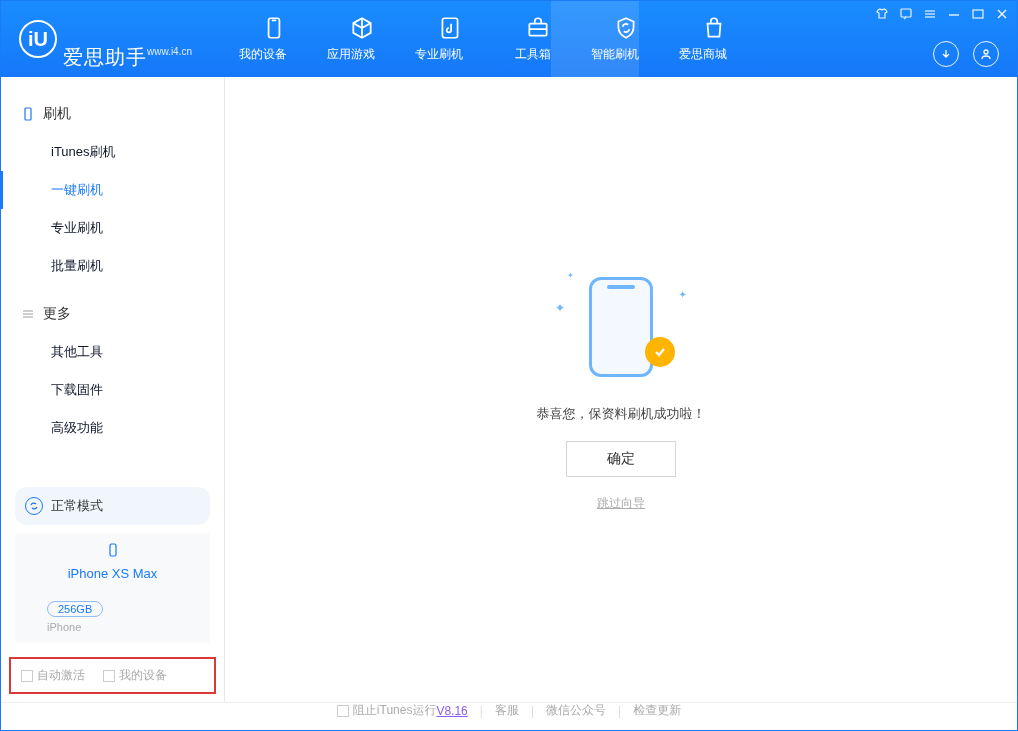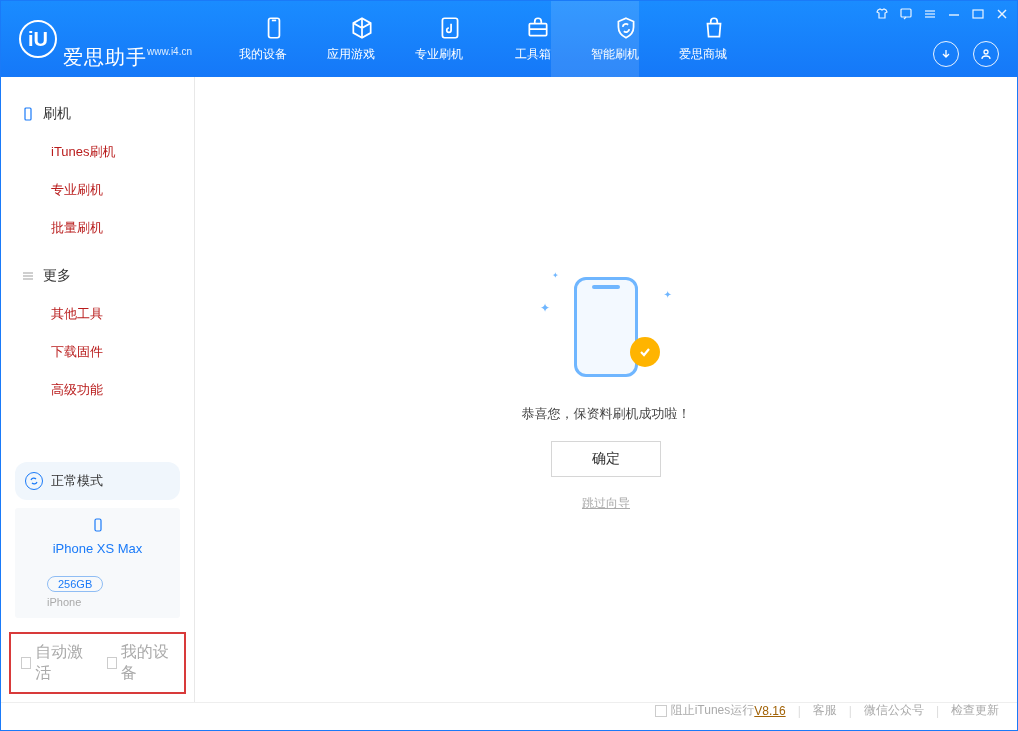--- a/index.html
+++ b/index.html
@@ -17,60 +17,60 @@
 .nav-item.active { background: rgba(255,255,255,.12); }
 .nav-icon { width: 26px; height: 26px; display: flex; align-items: center; justify-content: center; }
 .nav-icon svg { width: 100%; height: 100%; }
 .header-right { position: absolute; right: 8px; top: 6px; display: flex; gap: 10px; align-items: center; }
 .header-right .ico { width: 14px; height: 14px; opacity: .9; cursor: pointer; display:flex; align-items:center; justify-content:center; }
 .header-actions { position: absolute; right: 18px; bottom: 10px; display: flex; gap: 14px; }
 .circ-btn { width: 26px; height: 26px; border: 1.5px solid rgba(255,255,255,.9); border-radius: 50%; display: flex; align-items: center; justify-content: center; cursor: pointer; }
 
 
 .bodywrap { display: flex; height: calc(100% - 76px - 28px); }
-.sidebar { width: 194px; border-right: 1px solid #e8e8e8; display: flex; flex-direction: column; background: #fff; }
+.sidebar { width: 224px; border-right: 1px solid #e8e8e8; display: flex; flex-direction: column; background: #fff; }
 .side-scroll { flex: 1; overflow-y: auto; padding-top: 18px; }
 .side-section-title { display: flex; align-items: center; padding: 10px 20px; color: #333; font-size: 14px; font-weight: 500; gap: 8px; }
 .side-section-title .mini { width: 14px; height: 14px; display:flex; align-items:center; justify-content:center; }
-.side-item { padding: 10px 4px 10px 50px; font-size: 13px; color: #b91c1c; cursor: pointer; position:relative; }
+.side-item { padding: 10px 4px 10px 50px; font-size: 13px; color: #0f172a; cursor: pointer; position:relative; }
 .side-item.active { color: #1a7af8; }
 .side-item.active::before { content:""; position:absolute; left:0; top:0; bottom:0; width:2px; background:#1a7af8; }
 .side-spacer { height: 10px; }
 
 .side-bottom { padding: 0 14px 14px; }
 .mode-card { background: #f0f6fc; border-radius: 12px; padding: 10px 10px; display: flex; align-items: center; gap: 8px; font-size: 13px; color: #333; margin-bottom: 8px; }
 .mode-dot { width: 18px; height: 18px; border-radius: 50%; border: 1px solid #1a7af8; display: flex; align-items: center; justify-content: center; }
 .dev-card { background: #f7f9fb; border-radius: 3px; padding: 10px 10px; }
 .dev-card .dtop { display:flex; align-items:center; gap:6px; color:#1a7af8; font-size:13px; font-weight:500;flex-direction:column; }
 .dev-card .pill { display:inline-block; margin-top:20px; margin-left:22px; padding:1px 10px; border:1px solid #8fbdf4; border-radius:10px; font-size:11px; color:#1a7af8; }
 .dev-card .sub { margin-left:22px; margin-top:4px; font-size:11px; color:#aaa; }
 
-.opts-highlight { border: 2px solid #d83a3a; margin: 0 8px 8px; padding: 8px 10px; display:flex; gap:18px; font-size:16px; color:#aaa; }
+.opts-highlight { border: 2px solid #d83a3a; margin: 0 8px 8px; padding: 8px 10px; display:flex; gap:18px; font-size:12px; color:#aaa; }
 .chk { display:flex; align-items:center; gap:4px; }
 .chk .box { width:12px; height:12px; border:1px solid #ccc; }
 
 
 .main { flex:1; position:relative; display:flex; align-items:center; justify-content:center; flex-direction:column; gap:18px; }
 .phone-wrap { position:relative; width: 120px; height: 120px; display:flex; align-items:center; justify-content:center; }
 .phone { width: 64px; height: 100px; border: 3px solid #6fb6ff; border-radius: 12px; position:relative; background:#f3f9ff; }
 .phone::before { content:""; position:absolute; top:5px; left:50%; transform:translateX(-50%); width:28px; height:4px; background:#6fb6ff; border-radius:3px; }
 .badge-ok { position:absolute; right:6px; bottom:20px; width:30px; height:30px; background:#ffb400; border-radius:50%; display:flex; align-items:center; justify-content:center; }
 .spark { position:absolute; color:#6fb6ff; }
 .spark.s1 { left:-6px; top:34px; font-size:12px; }
 .spark.s2 { right:-6px; top:22px; font-size:10px; }
 .spark.s3 { left:6px; top:4px; font-size:8px; }
 .msg { font-size:13px; color:#444; }
 .okbtn { border:1px solid #d6d6d6; background:#fff; padding:8px 40px; font-size:14px; cursor:pointer; color:#333;font-family:Liberation Mono, monospace; }
 .loglink { font-size:12px; color:#aaa; text-decoration:underline; cursor:pointer; }
 
 
-.footer { height:16px; border-top:1px solid #eee; display:flex; align-items:center; padding:0 18px; font-size:12px; color:#aaa; justify-content:flex-end; }
+.footer { height:16px; border-top:1px solid #eee; display:flex; align-items:center; padding:0 18px; font-size:12px; color:#aaa; justify-content:center; }
 .footer .left { display:flex; align-items:center; gap:4px; }
 .footer .right { display:flex; align-items:center; gap:12px; }
-.footer .ver { color:#a16207;text-decoration:underline; }
+.footer .ver { color:#8b5cf6;text-decoration:underline; }
 .footer .sep { color:#ddd; }
 </style>
 </head>
 <body>
 
 <div class="header">
   <div class="logo-block">
     <div class="logo-circle">iU</div>
     <div class="logo-text">
       <span class="big">爱思助手</span>
@@ -189,20 +189,21 @@
     <div class="side-scroll">
       <div class="side-section-title">
         <span class="mini">
             <svg viewBox="0 0 14 14" fill="none" stroke="#1a7af8" stroke-width="1.2">
               <rect x="4" y="1" width="6" height="12" rx="1"></rect>
             </svg>
           </span>
         <span>刷机</span>
       </div>
       <div class="side-item">iTunes刷机</div>
+      <div class="side-item active">一键刷机</div>
       <div class="side-item">专业刷机</div>
       <div class="side-item">批量刷机</div>
       <div class="side-spacer"></div>
       <div class="side-section-title">
         <span class="mini">
             <svg viewBox="0 0 14 14" stroke="#bbb" stroke-width="1.4">
               <line x1="2" y1="4" x2="12" y2="4"></line>
               <line x1="2" y1="7" x2="12" y2="7"></line>
               <line x1="2" y1="10" x2="12" y2="10"></line>
             </svg>

